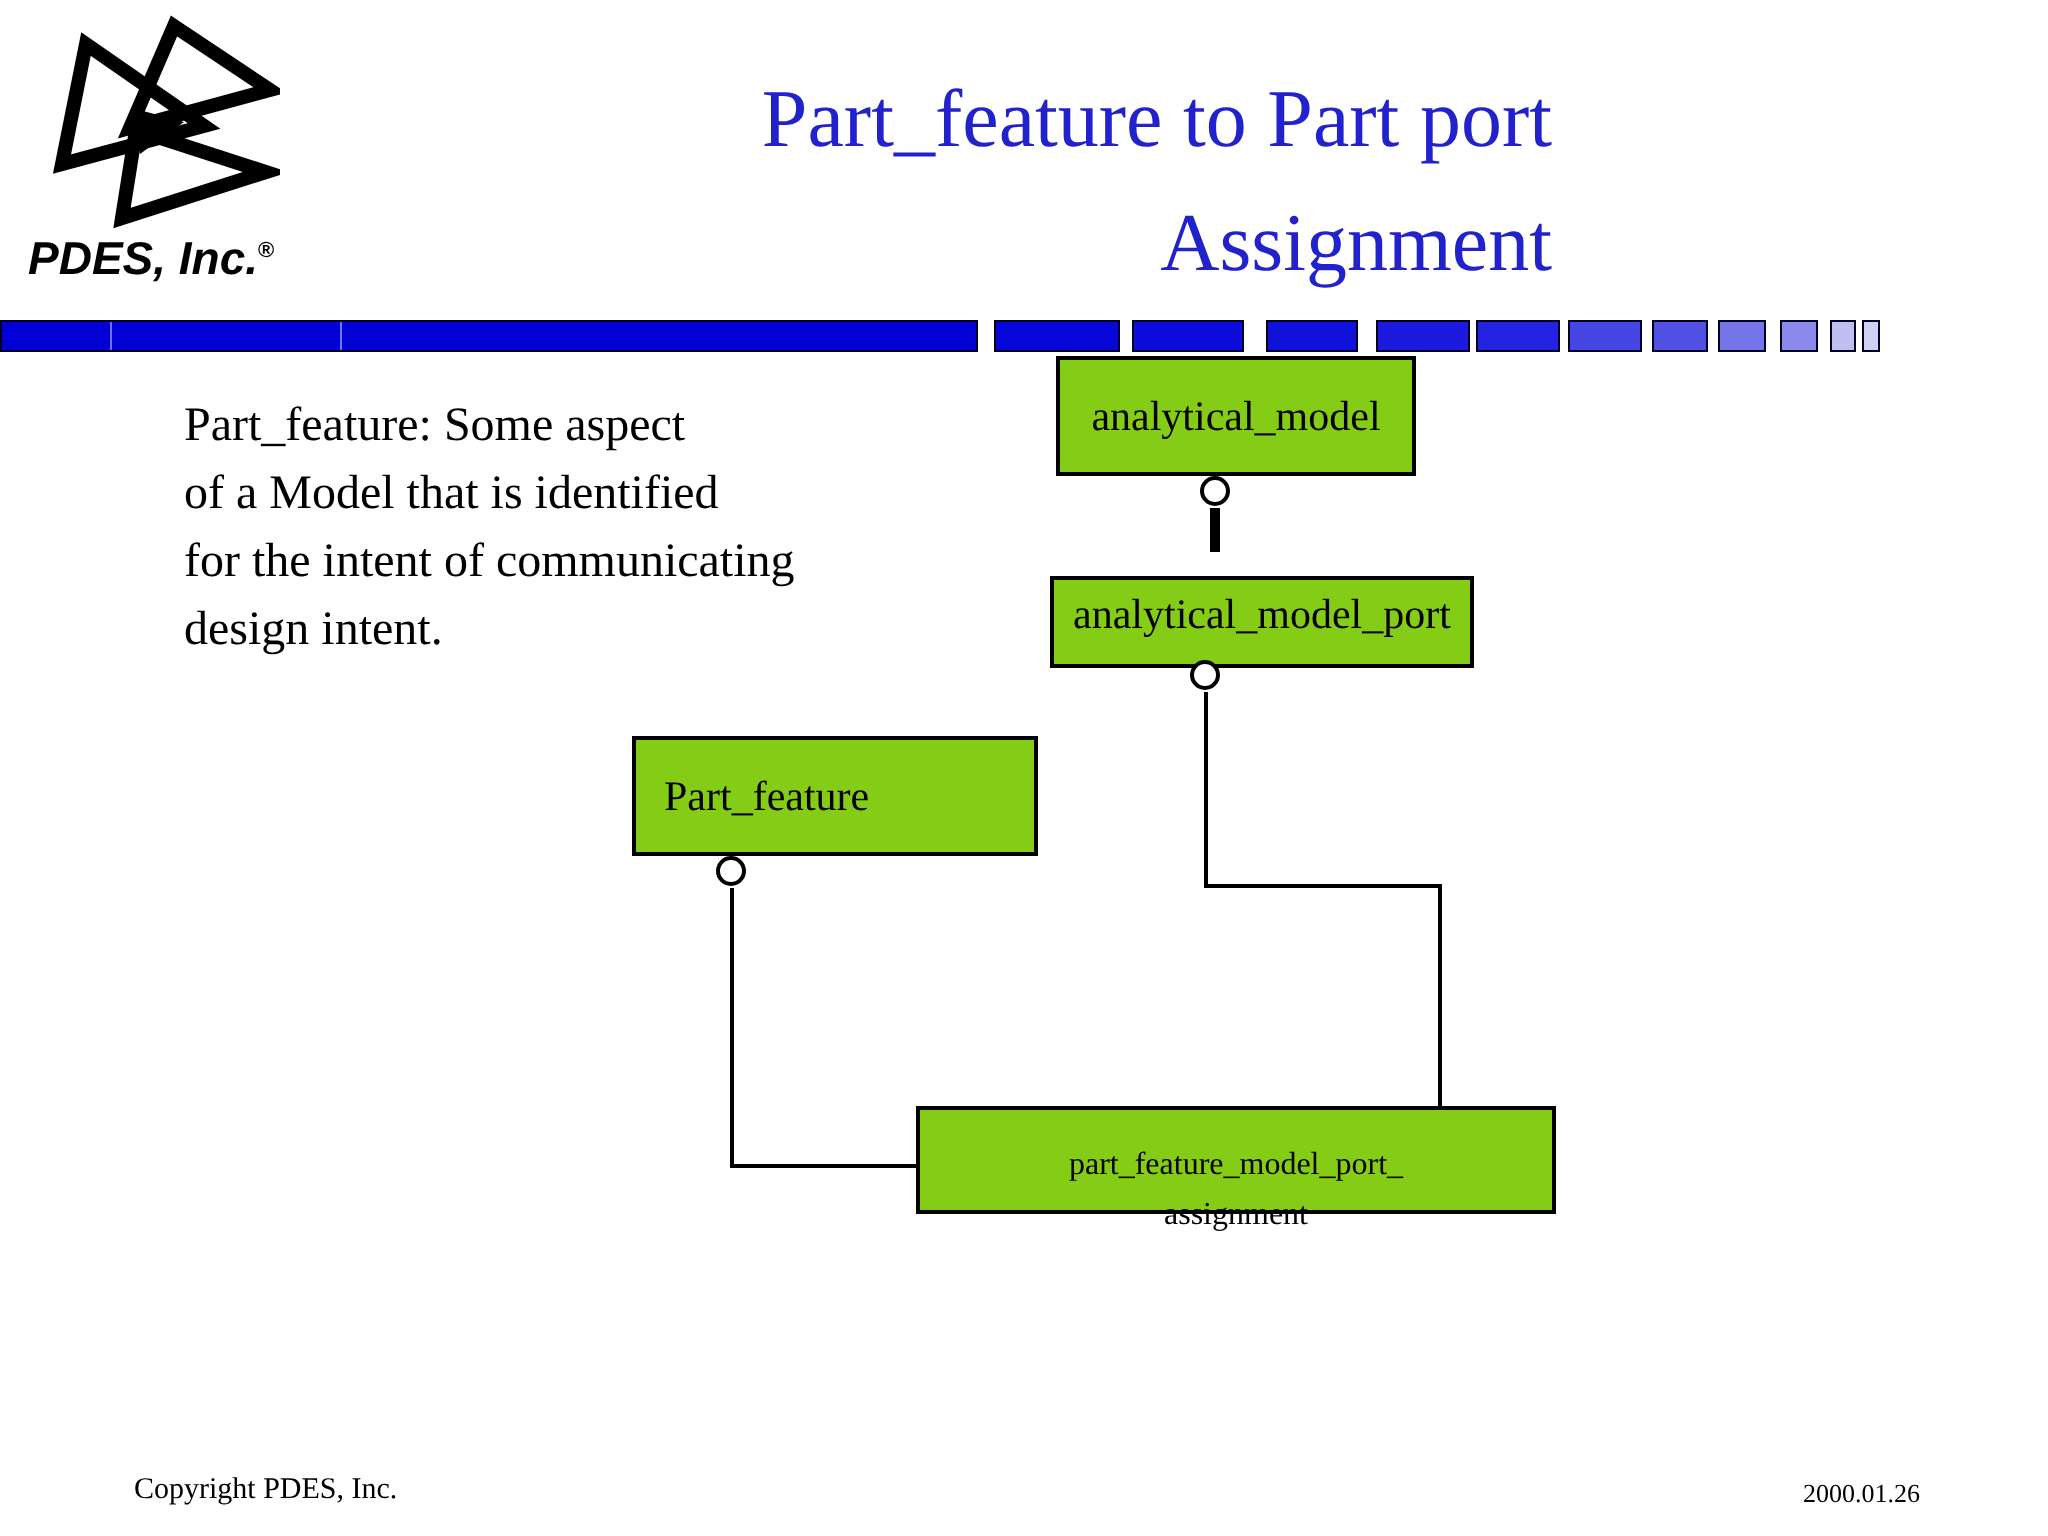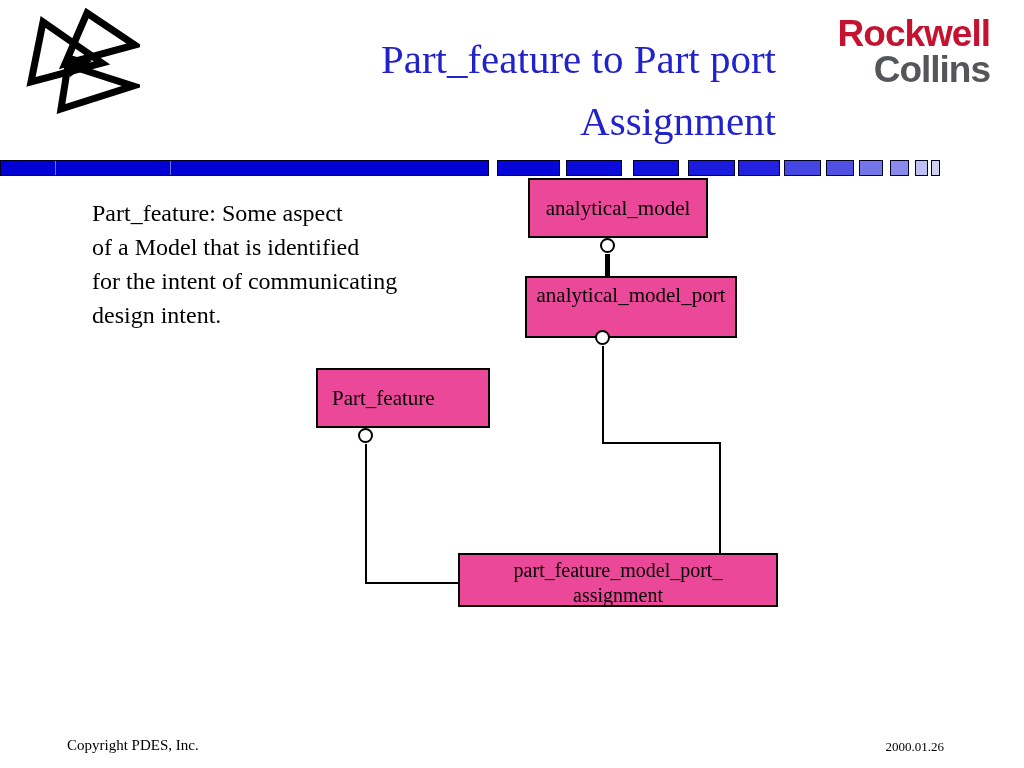--- a/index.html
+++ b/index.html
@@ -35,60 +35,57 @@
   .divider .split{
     position:absolute;top:1px;height:14px;width:1px;background:rgba(255,255,255,0.45);
   }
   
   .desc{
     position:absolute;left:67px;top:196px;width:460px;
     font-size:24px;line-height:34px;color:#000;margin-left:25px;
   }
   
   .ebox{
-    position:absolute;background:#ec4899;border:2px solid #000;
+    position:absolute;background:#84cc16;border:2px solid #000;
     box-sizing:border-box;font-size:21px;color:#000;
   }
   .b-analytical-model{left:528px;top:178px;width:180px;height:60px;
     display:flex;align-items:center;justify-content:center;}
-  .b-analytical-model-port{left:525px;top:276px;width:212px;height:62px;
+  .b-analytical-model-port{left:525px;top:288px;width:212px;height:46px;
     text-align:center;padding-top:5px;}
-  .b-part-feature{left:316px;top:368px;width:174px;height:60px;
+  .b-part-feature{left:316px;top:368px;width:203px;height:60px;
     display:flex;align-items:center;padding-left:14px;}
   .b-assignment{left:458px;top:553px;width:320px;height:54px;
-    text-align:center;font-size:20px;line-height:25px;padding-top:3px;}
+    text-align:center;font-size:16px;line-height:25px;padding-top:15px;}
   .conn{position:absolute;background:#000;}
   .circle{
     position:absolute;width:11px;height:11px;border:2.5px solid #000;
     border-radius:50%;background:#fff;box-sizing:content-box;
   }
   
   .copyright{position:absolute;left:67px;top:737px;font-size:15px;text-align:center;}
-  .slide-date{position:absolute;right:80px;top:739px;font-size:13px;}
+  .slide-date{position:absolute;right:64px;top:739px;font-size:13px;}
 </style>
 </head>
 <body>
 
 <div class="slide">
 
   <div class="pdes-logo">
     <svg width="122" height="112" viewBox="10 5 122 112" xmlns="http://www.w3.org/2000/svg">
       <polygon points="35,21 23,81 94,62" fill="none" stroke="#000" stroke-width="7"></polygon>
       <polygon points="79,12 127,44 57,63" fill="none" stroke="#000" stroke-width="7"></polygon>
       <polygon points="60,64 53,108 125,85" fill="none" stroke="#000" stroke-width="7"></polygon>
       <polygon points="58,53 84,60 62,76" fill="#000"></polygon>
     </svg>
   </div>
+  <div class="pdes-text"><span>PDES, Inc.</span><sup>®</sup></div>
 
   <h1 class="title"><span>Part_feature to Part port</span><br><span>Assignment</span></h1>
 
-  <div class="rockwell">
-    <div class="rw1">Rockwell</div>
-    <div class="rw2">Collins</div>
-  </div>
 
   <div class="divider" id="divider">
       <div class="seg" style="left: 0px; width: 487px; background: rgb(1, 1, 214);"></div>
       <div class="seg" style="left: 497px; width: 61px; background: rgb(6, 6, 216);"></div>
       <div class="seg" style="left: 566px; width: 54px; background: rgb(11, 11, 218);"></div>
       <div class="seg" style="left: 633px; width: 44px; background: rgb(17, 17, 220);"></div>
       <div class="seg" style="left: 688px; width: 45px; background: rgb(27, 27, 222);"></div>
       <div class="seg" style="left: 738px; width: 40px; background: rgb(34, 34, 224);"></div>
       <div class="seg" style="left: 784px; width: 35px; background: rgb(70, 70, 228);"></div>
       <div class="seg" style="left: 826px; width: 26px; background: rgb(80, 80, 226);"></div>

